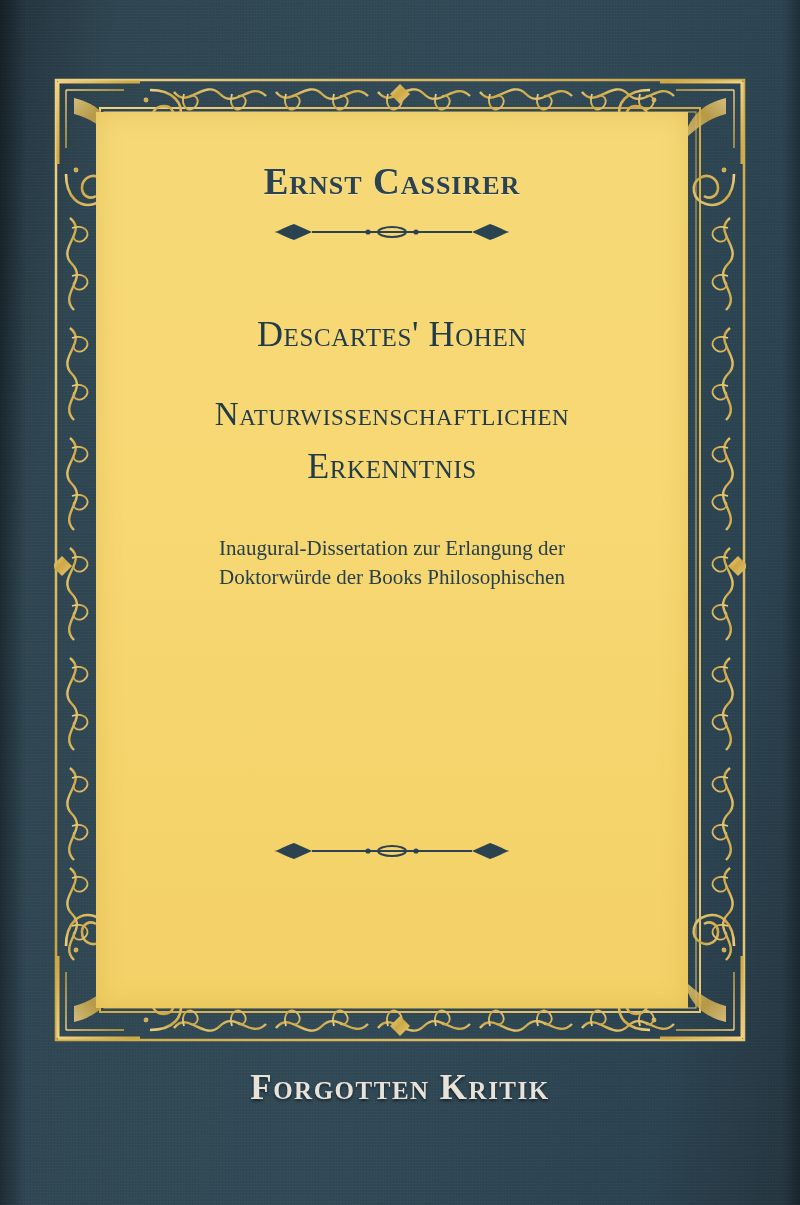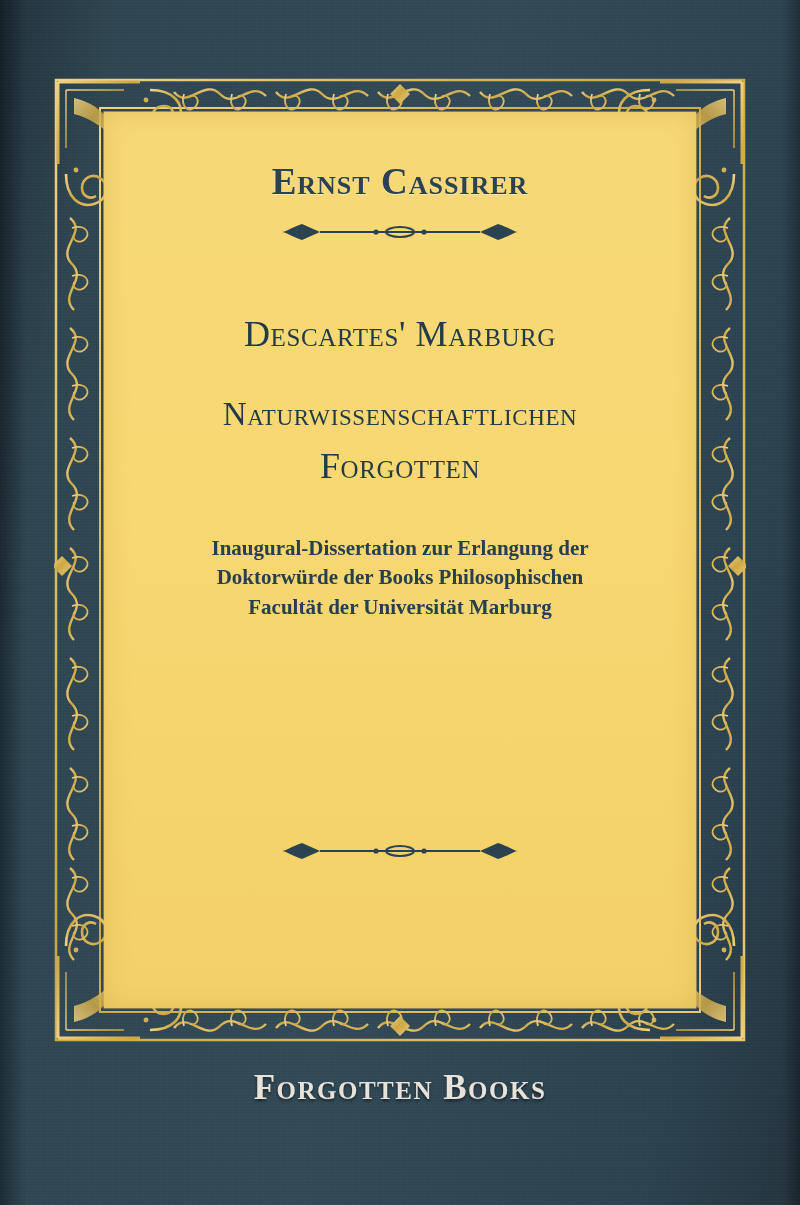--- a/index.html
+++ b/index.html
@@ -52,21 +52,21 @@
     left: 54px;
     top: 78px;
     width: 692px;
     height: 964px;
   }
   .frame-svg { display: block; }
 
   
   .panel {
     position: absolute;
-    left: 104px;
+    left: 96px;
     top: 112px;
     width: 592px;
     height: 896px;
     background: linear-gradient(180deg, #f6d877 0%, #f7d873 40%, #f3d167 100%);
     box-shadow: inset 0 0 24px rgba(180,140,30,0.25);
   }
 
   .panel-inner {
     position: absolute;
     inset: 0;
@@ -107,21 +107,21 @@
   .title .tline { display: block; white-space: nowrap; }
   .title .tline.l3 { font-size: 33px; margin-top: 27px; }
 
   .subtitle {
     margin-top: 40px;
     font-family: "Liberation Serif", serif;
     font-size: 21px;
     line-height: 1.42;
     color: #27404e;
   }
-  .subtitle .sline { display: block; font-weight: bold; }
+  .subtitle .sline { display: block; }
 
   .lower-ornament-wrap {
     position: absolute;
     left: 0;
     right: 0;
     top: 726px;
     text-align: center;
   }
 
   
@@ -292,45 +292,44 @@
             <ellipse cx="120" cy="13" rx="14" ry="5" fill="none" stroke-width="2"></ellipse>
             <circle cx="96" cy="13" r="2.6" stroke="none"></circle>
             <circle cx="144" cy="13" r="2.6" stroke="none"></circle>
             <path d="M40,13 L22,5 C10,9 6,13 2,13 C6,13 10,17 22,21 Z" stroke="none"></path>
             <path d="M200,13 L218,5 C230,9 234,13 238,13 C234,13 230,17 218,21 Z" stroke="none"></path>
           </g>
         </svg>
       </div>
 
       <div class="title">
-        <span class="tline l0">Descartes' Marburg</span>
+        <span class="tline l0">Descartes' Hohen</span>
         <span class="tline l3">Naturwissenschaftlichen</span>
-        <span class="tline l2">Forgotten</span>
+        <span class="tline l2">Erkenntnis</span>
       </div>
 
       <div class="subtitle">
         <span class="sline">Inaugural-Dissertation zur Erlangung der</span>
         <span class="sline">Doktorwürde der Books Philosophischen</span>
-        <span class="sline">Facultät der Universität Marburg</span>
       </div>
     </div>
 
     <div class="lower-ornament-wrap">
       <div class="divider lower">
         <svg width="240" height="26" viewBox="0 0 240 26" xmlns="http://www.w3.org/2000/svg">
           <g fill="#2b4250" stroke="#2b4250">
             <line x1="40" y1="13" x2="200" y2="13" stroke-width="2"></line>
             <ellipse cx="120" cy="13" rx="14" ry="5" fill="none" stroke-width="2"></ellipse>
             <circle cx="96" cy="13" r="2.6" stroke="none"></circle>
             <circle cx="144" cy="13" r="2.6" stroke="none"></circle>
             <path d="M40,13 L22,5 C10,9 6,13 2,13 C6,13 10,17 22,21 Z" stroke="none"></path>
             <path d="M200,13 L218,5 C230,9 234,13 238,13 C234,13 230,17 218,21 Z" stroke="none"></path>
           </g>
         </svg>
       </div>
     </div>
   </div>
 
   <div class="publisher">
-    <div class="publisher-text">Forgotten Books</div>
+    <div class="publisher-text">Forgotten Kritik</div>
   </div>
 
 </div>
 
 </body></html>

